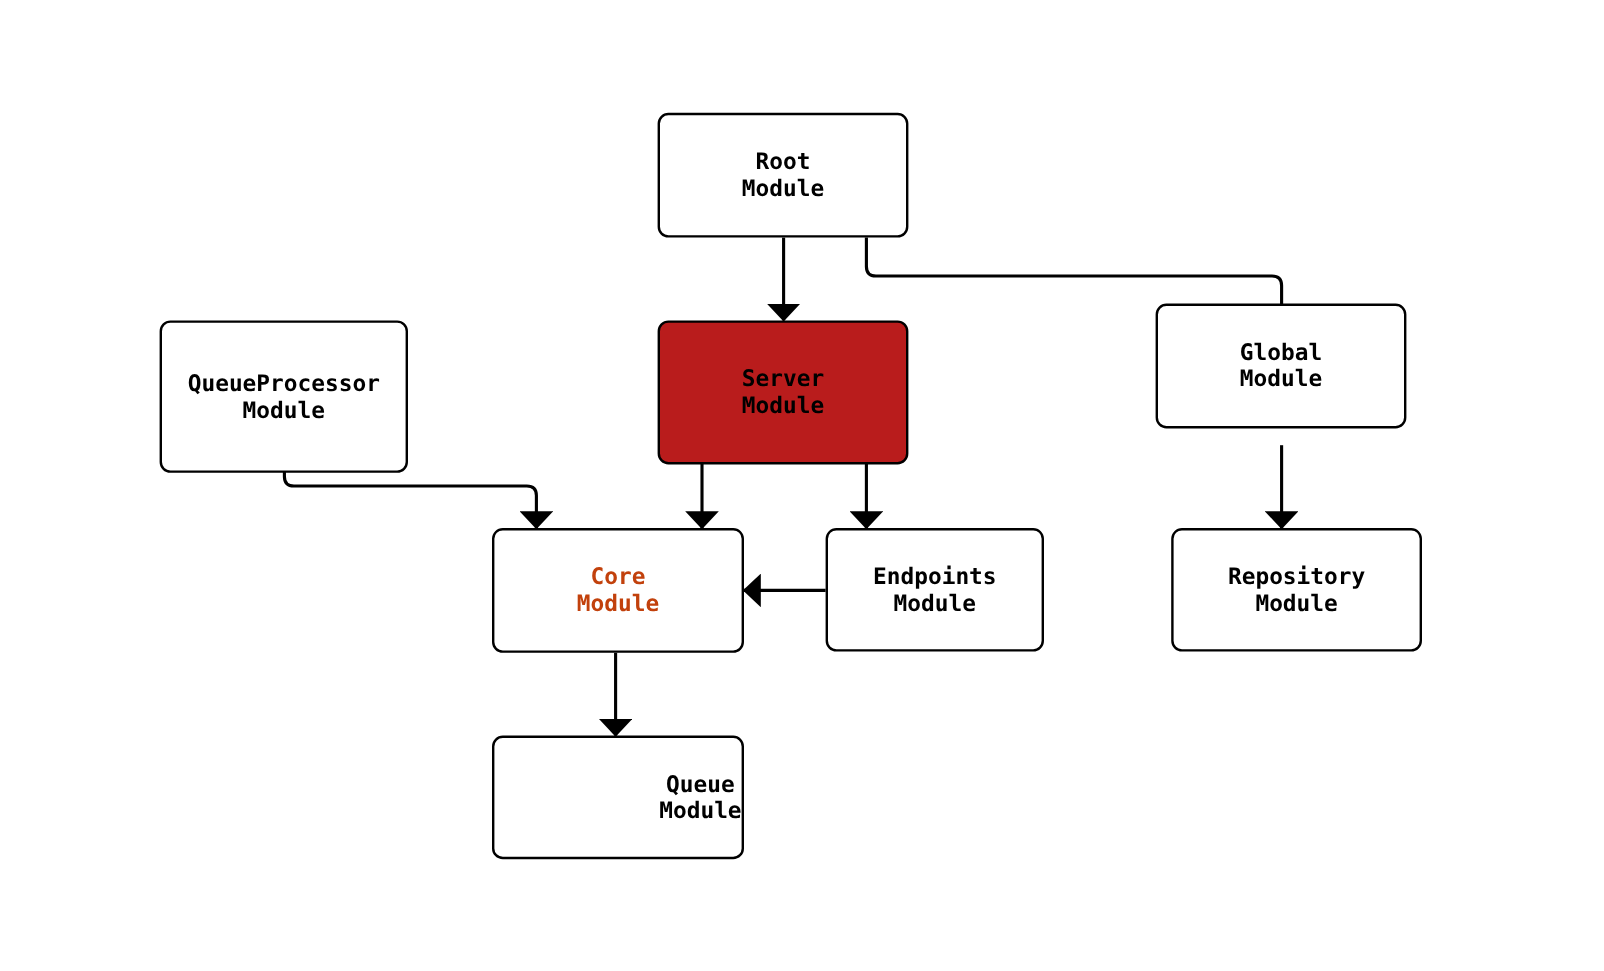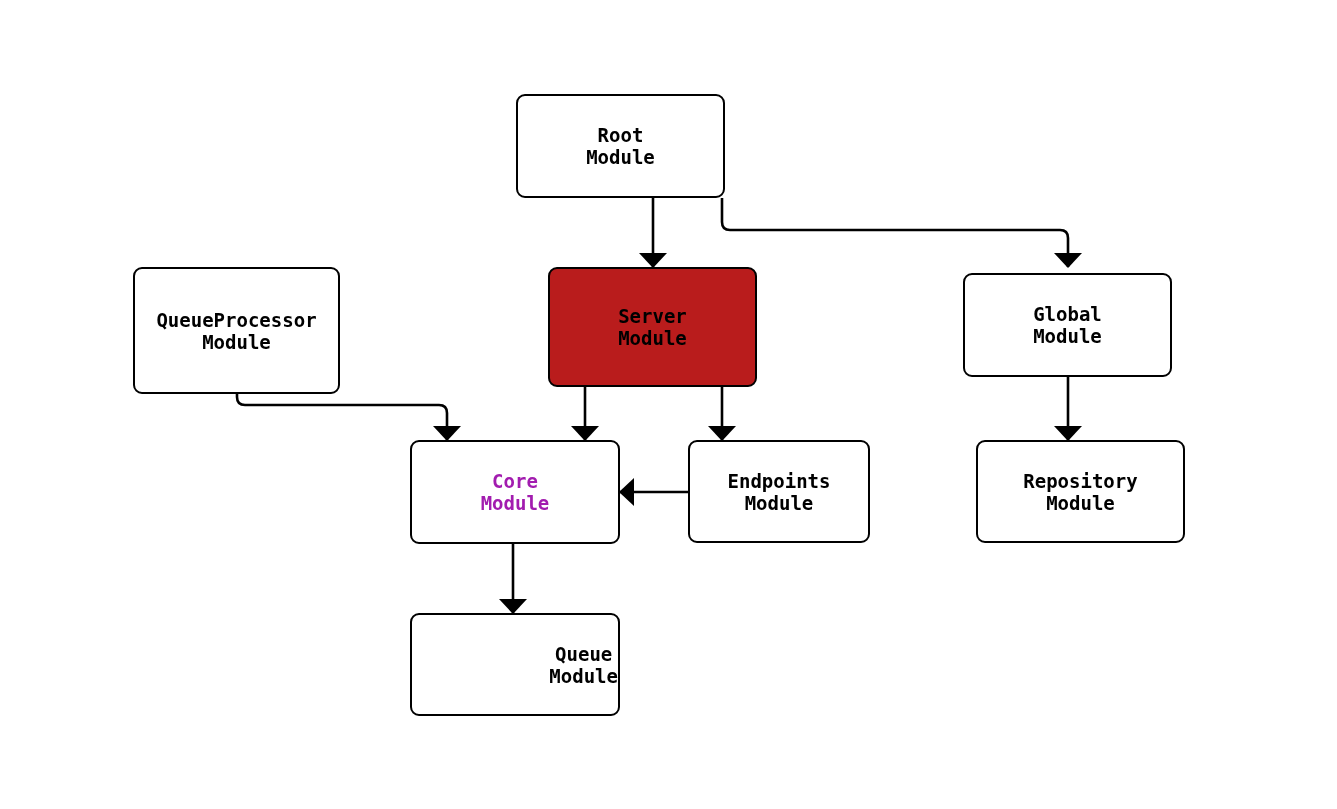--- a/index.html
+++ b/index.html
@@ -69,38 +69,38 @@
         <path class="edge" d="M722,198 L722,222 Q722,230 730,230 L1060,230 Q1068,230 1068,238 L1068,267" stroke="#000000" marker-end="url(#arrowhead)"></path>
         <path class="edge" d="M237,372 L237,397 Q237,405 245,405 L439,405 Q447,405 447,413 L447,440" stroke="#000000" marker-end="url(#arrowhead)"></path>
         <path class="edge" d="M585,371 L585,440" stroke="#000000" marker-end="url(#arrowhead)"></path>
         <path class="edge" d="M722,371 L722,440" stroke="#000000" marker-end="url(#arrowhead)"></path>
         <path class="edge" d="M688,492 L620,492" stroke="#000000" marker-end="url(#arrowhead)"></path>
         <path class="edge" d="M1068,371 L1068,440" stroke="#000000" marker-end="url(#arrowhead)"></path>
         <path class="edge" d="M513,544 L513,613" stroke="#000000" marker-end="url(#arrowhead)"></path>
       </g>
   </svg>
   <div id="nodes">
-      <div class="node" style="left: 516px; top: 94px; width: 209px; height: 104px; background: rgb(255, 255, 255); border-color: rgb(0, 0, 0);">
+      <div class="node" style="left: 548px; top: 94px; width: 209px; height: 104px; background: rgb(255, 255, 255); border-color: rgb(0, 0, 0);">
         <span class="node-label" style="color: rgb(0, 0, 0);">Root
 Module</span>
       </div>
       <div class="node" style="left: 133px; top: 267px; width: 207px; height: 127px; background: rgb(255, 255, 255); border-color: rgb(0, 0, 0);">
         <span class="node-label" style="color: rgb(0, 0, 0);">QueueProcessor
 Module</span>
       </div>
       <div class="node" style="left: 548px; top: 267px; width: 209px; height: 120px; background: #b91c1c; border-color: rgb(0, 0, 0);">
         <span class="node-label" style="color: rgb(0, 0, 0);">Server
 Module</span>
       </div>
-      <div class="node" style="left: 963px; top: 273px; width: 209px; height: 104px; background: rgb(255, 255, 255); border-color: rgb(0, 0, 0);">
+      <div class="node" style="left: 963px; top: 253px; width: 209px; height: 104px; background: rgb(255, 255, 255); border-color: rgb(0, 0, 0);">
         <span class="node-label" style="color: rgb(0, 0, 0);">Global
 Module</span>
       </div>
       <div class="node" style="left: 410px; top: 440px; width: 210px; height: 104px; background: rgb(255, 255, 255); border-color: rgb(0, 0, 0);">
-        <span class="node-label" style="color: #a21caf;">Core
+        <span class="node-label" style="color: #c2410c;">Core
 Module</span>
       </div>
       <div class="node" style="left: 688px; top: 440px; width: 182px; height: 103px; background: rgb(255, 255, 255); border-color: rgb(0, 0, 0);">
         <span class="node-label" style="color: rgb(0, 0, 0);">Endpoints
 Module</span>
       </div>
       <div class="node" style="left: 963px; top: 440px; width: 209px; height: 103px; background: rgb(255, 255, 255); border-color: rgb(0, 0, 0); margin-left: 13px;">
         <span class="node-label" style="color: rgb(0, 0, 0);">Repository
 Module</span>
       </div>

